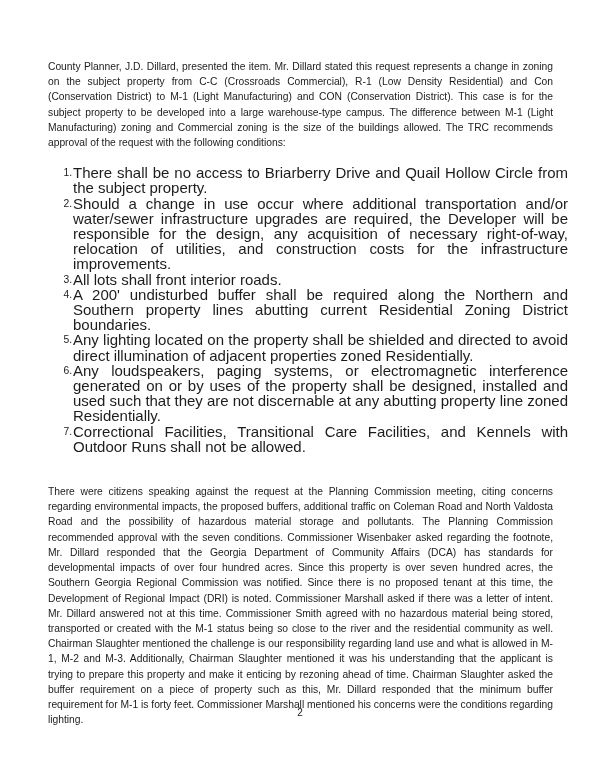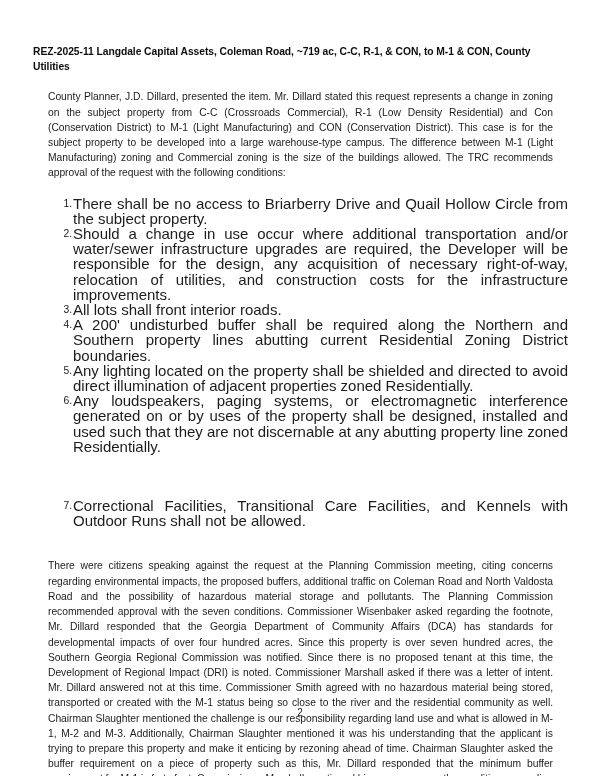--- a/index.html
+++ b/index.html
@@ -75,21 +75,20 @@
     left: 25px;
     top: 0;
     width: 14px;
     text-align: right;
     font-size: 10.3px;
     line-height: 15.2px;
     color: #1c1c1c;
   }
   ol.conditions > li:last-child {
     margin-bottom: 0;
-    margin-top: 44px;
   }
   .page-number {
     position: absolute;
     left: 0;
     top: 707px;
     width: 600px;
     text-align: center;
     font-size: 10px;
     color: #222222;
   }
@@ -97,21 +96,20 @@
     height: 17px;
   }
 </style>
 </head>
 <body>
 
 <div class="page">
 
   <div class="content">
 
-    <h1 class="doc-title"><span>REZ-2025-11 Langdale Capital Assets, Coleman Road, ~719 ac, C-C, R-1, &amp; CON, to M-1 &amp; CON,</span> <span>County Utilities</span></h1>
 
     <p class="body-para">County Planner, J.D. Dillard, presented the item. Mr. Dillard stated this request represents a change in zoning on the subject property from C-C (Crossroads Commercial), R-1 (Low Density Residential) and Con (Conservation District) to M-1 (Light Manufacturing) and CON (Conservation District). This case is for the subject property to be developed into a large warehouse-type campus. The difference between M-1 (Light Manufacturing) zoning and Commercial zoning is the size of the buildings allowed. The TRC recommends approval of the request with the following conditions:</p>
 
     <ol class="conditions">
       <li>There shall be no access to Briarberry Drive and Quail Hollow Circle from the subject property.</li>
       <li>Should a change in use occur where additional transportation and/or water/sewer infrastructure upgrades are required, the Developer will be responsible for the design, any acquisition of necessary right-of-way, relocation of utilities, and construction costs for the infrastructure improvements.</li>
       <li>All lots shall front interior roads.</li>
       <li>A 200' undisturbed buffer shall be required along the Northern and Southern property lines abutting current Residential Zoning District boundaries.</li>
       <li>Any lighting located on the property shall be shielded and directed to avoid direct illumination of adjacent properties zoned Residentially.</li>
       <li>Any loudspeakers, paging systems, or electromagnetic interference generated on or by uses of the property shall be designed, installed and used such that they are not discernable at any abutting property line zoned Residentially.</li>

